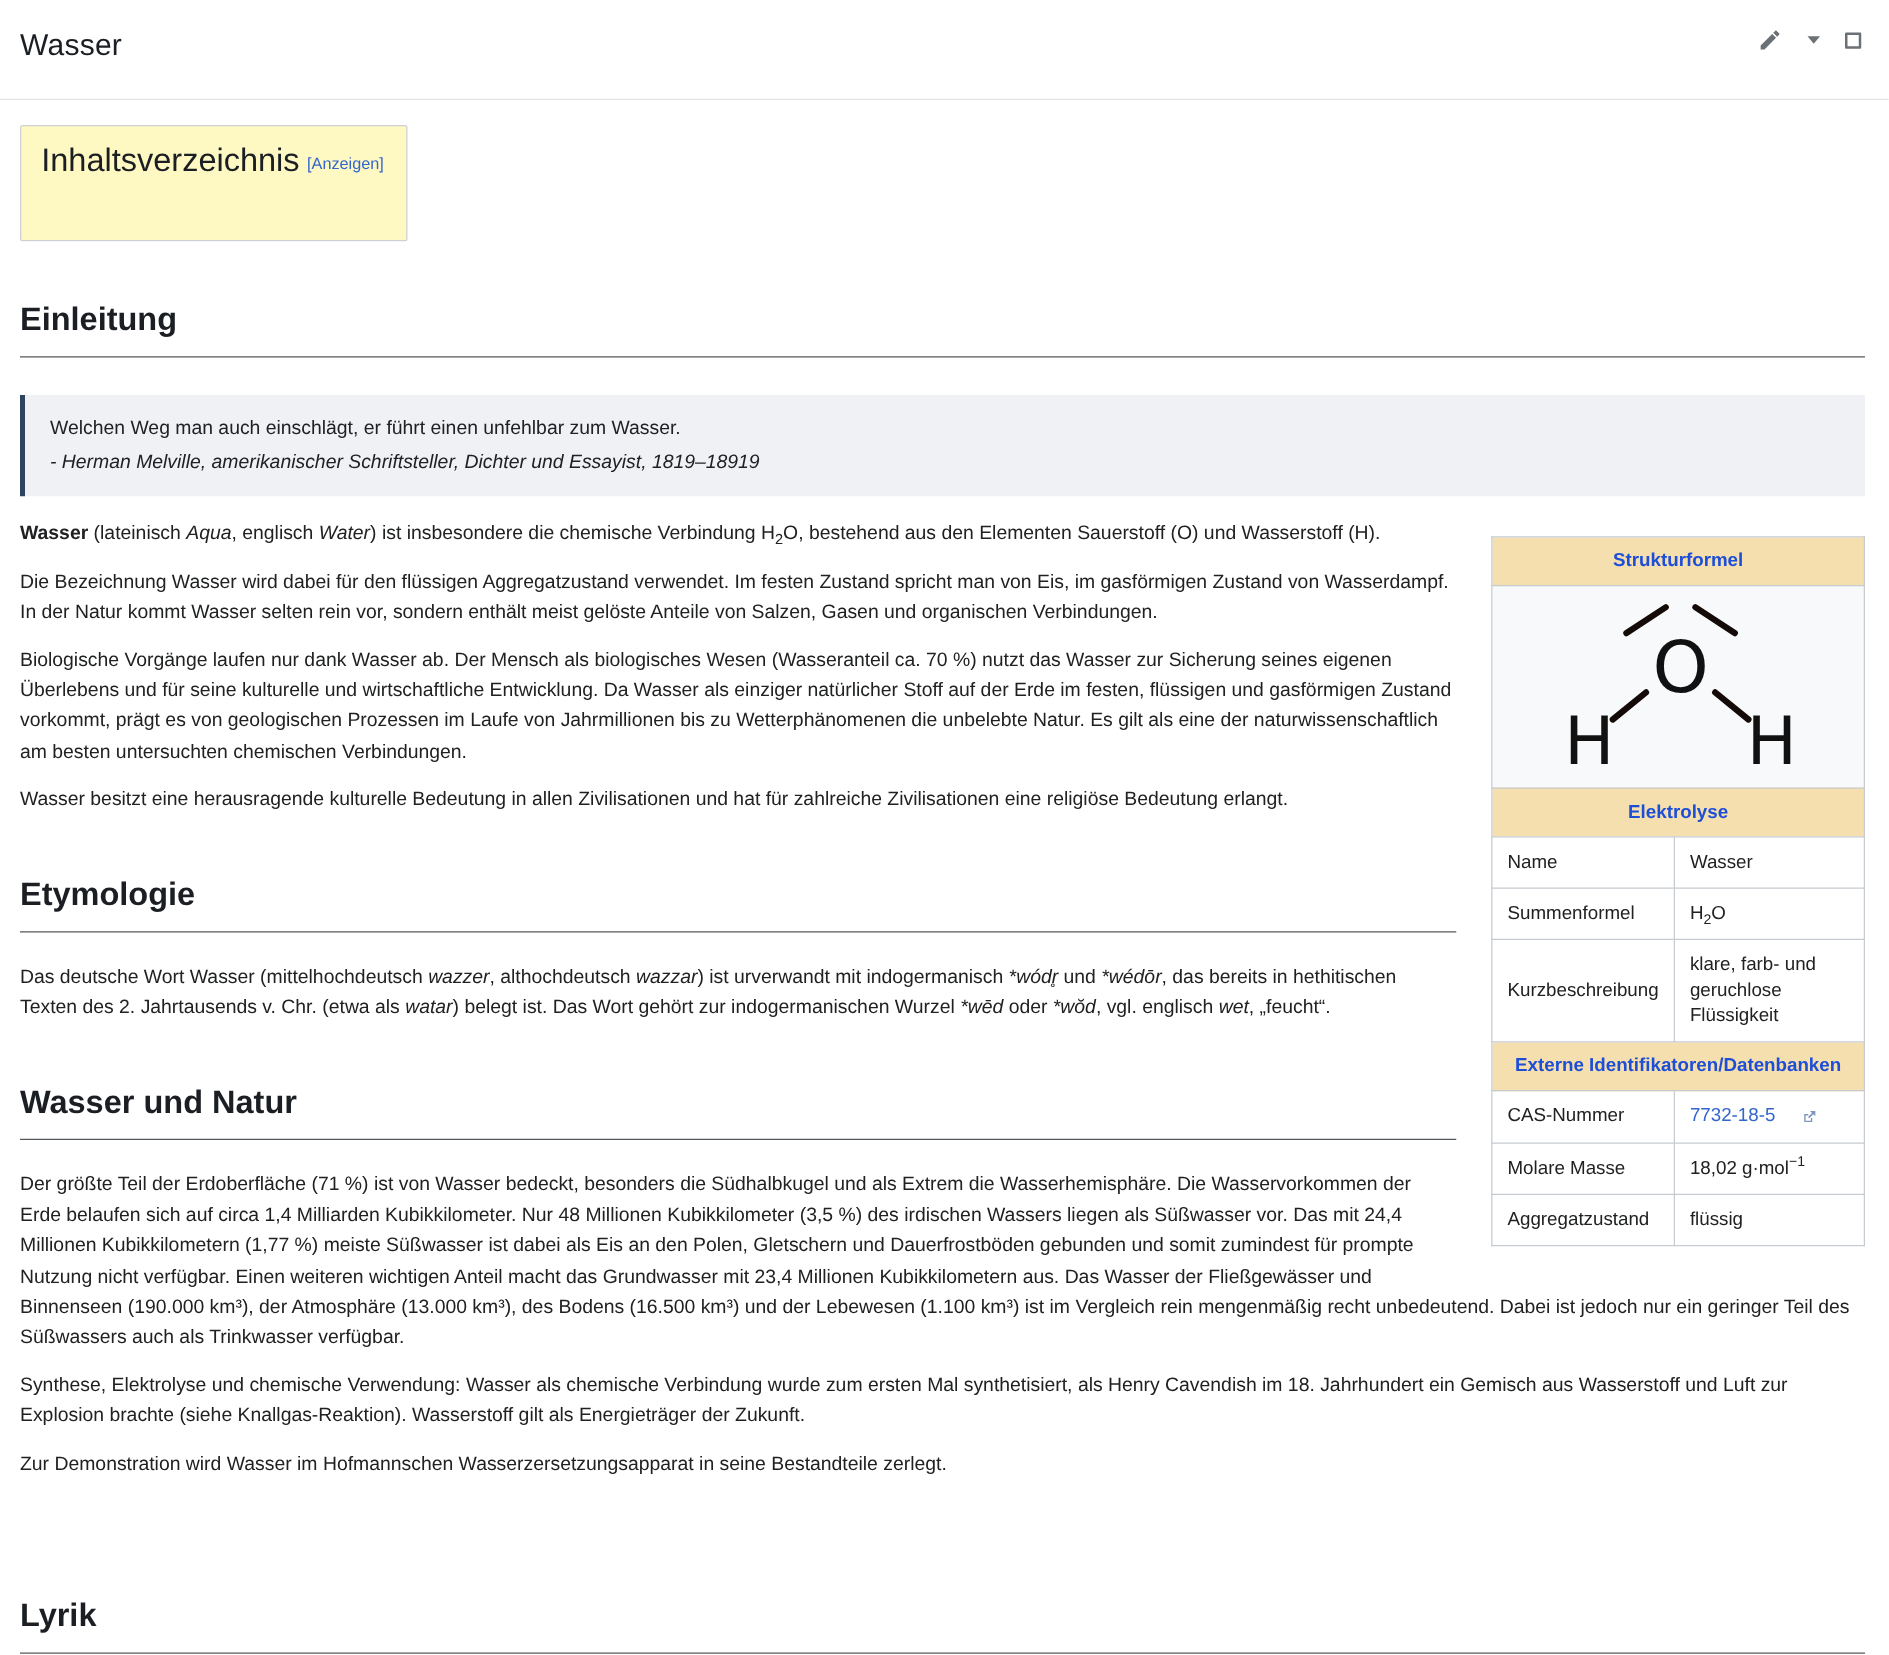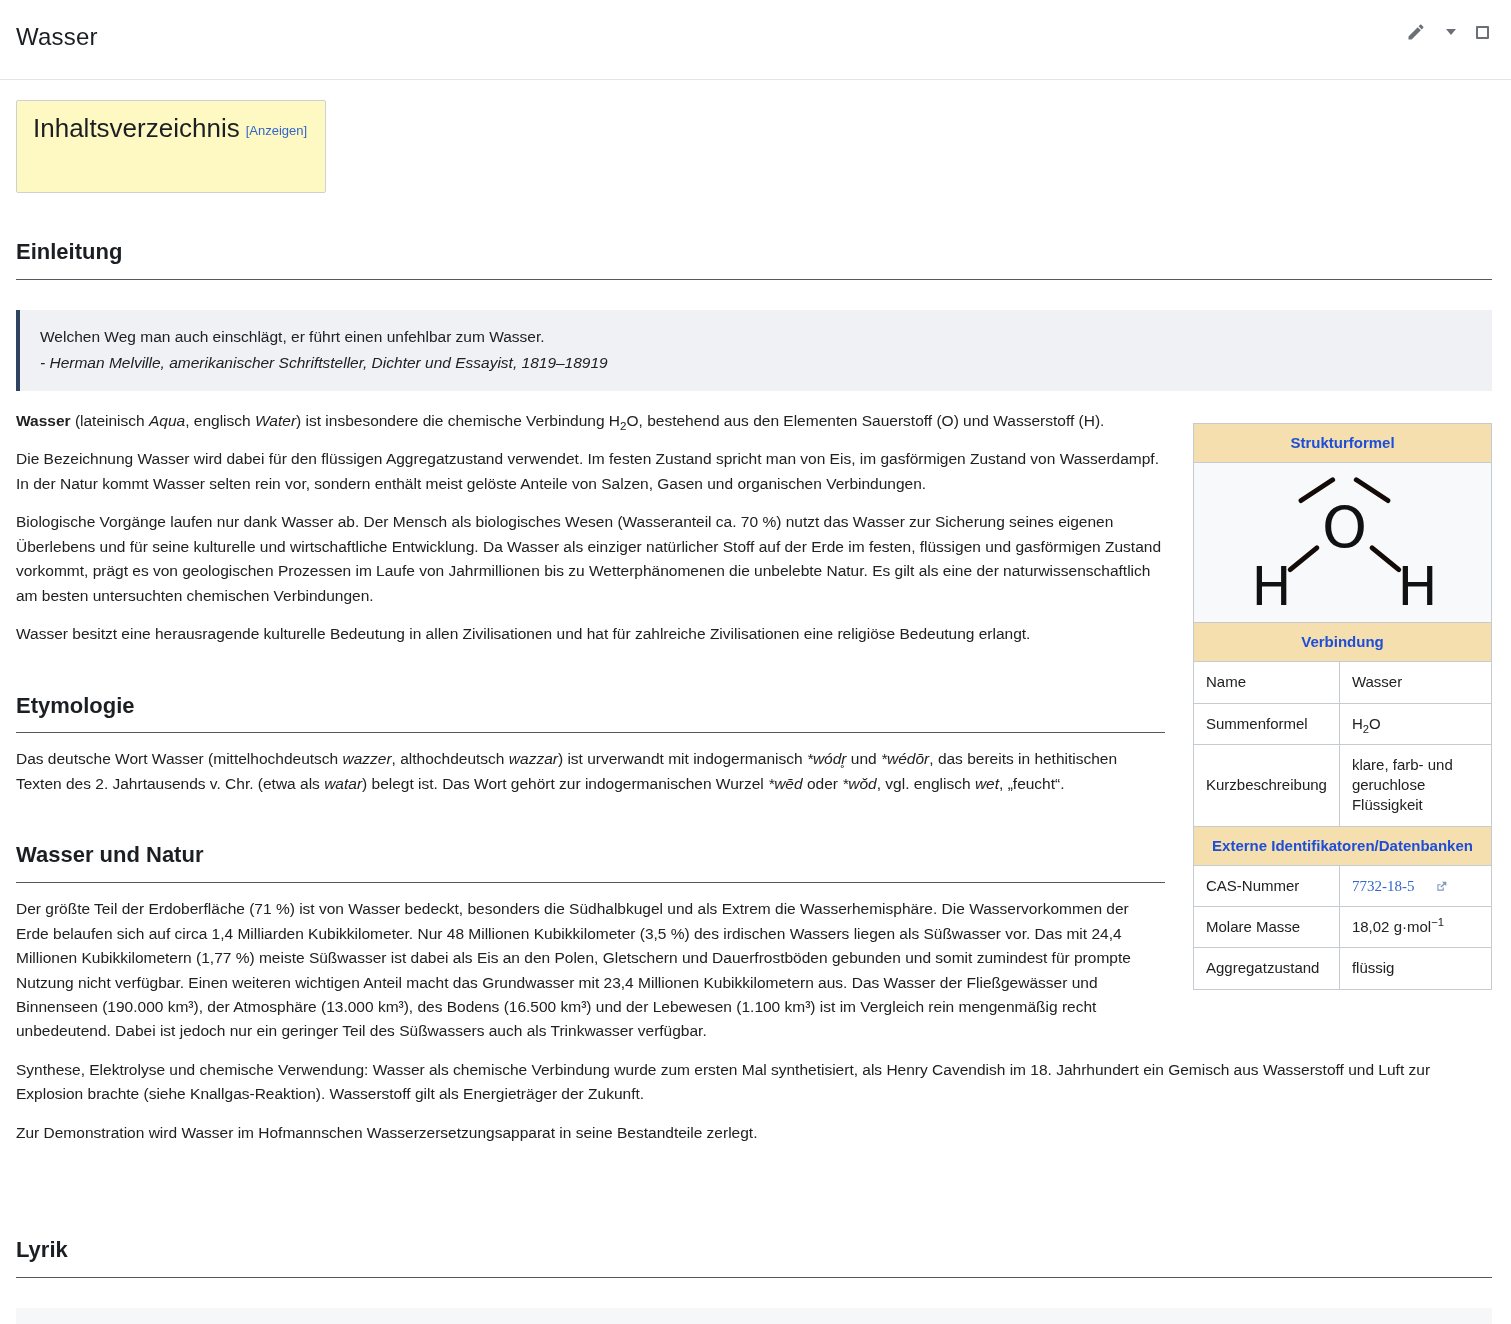--- a/index.html
+++ b/index.html
@@ -42,23 +42,23 @@
     width: 310px; min-height: 93px;
     border: 1px solid #cdd1d5; border-radius: 2px;
     background: #fef9c3;
     padding: 12px 16px;
   }
   .toc-title { font-size: 26px; font-weight: 500; color: var(--heading, #1b1f23); line-height: 1.2; }
   .toc-toggle { font-size: 13px; color: var(--link, #3366cc); text-decoration: none; margin-left: 6px; cursor: pointer; vertical-align: 2px; }
 
   
   h2.section-heading {
-    margin: 42px 0 4px 0;
+    margin: 42px 0 24px 0;
     padding-bottom: 9px;
-    font-size: 22px; font-weight: 700;
+    font-size: 26px; font-weight: 700;
     color: var(--heading, #1b1f23);
     border-bottom: 1px solid var(--heading_rule, #54595d);
     overflow: hidden; 
   }
   .section-lyrik h2.section-heading { margin-top: 74px; }
 
   p.body-p { margin: 14px 0; }
   sub, sup { font-size: 75%; line-height: 0; }
 
   
@@ -94,21 +94,21 @@
     text-align: center;
     font-weight: 700;
     color: #1d4ed8;
     padding: 9px 6px;
   }
   .infobox td.lbl { width: 140px; white-space: nowrap; }
   .infobox td.structure-cell {
     background: var(--image_cell_bg, #f8f9fa);
     padding: 2px 0;
   }
-  .infobox a.cas { color: var(--link, #3366cc); text-decoration: none; cursor: pointer; display: inline-flex; align-items: center; gap: 20px; font-family: Liberation Serif, serif; }
+  .infobox a.cas { color: var(--link, #3366cc); text-decoration: none; cursor: pointer; display: inline-flex; align-items: center; gap: 20px; }
   .ext-ico { margin-left: 2px; }
 
   
   .structure-svg text { fill: #111; font-family: "DejaVu Sans", sans-serif; font-weight: 500; }
   .structure-svg line { stroke: #140b08; stroke-width: 5; stroke-linecap: round; }
 
   
   pre.poem {
     margin: 30px 0 0 0;
     padding: 16px 20px;
@@ -174,21 +174,21 @@
                   <line x1="164" y1="15" x2="196" y2="36"></line>
                   <line x1="124" y1="84" x2="97" y2="106"></line>
                   <line x1="180" y1="84" x2="207" y2="106"></line>
                   <text x="152" y="84" font-size="58" text-anchor="middle">O</text>
                   <text x="78" y="142" font-size="54" text-anchor="middle">H</text>
                   <text x="226" y="142" font-size="54" text-anchor="middle">H</text>
                 </svg>
               </td>
             </tr>
             <tr>
-              <th colspan="2">Verbindung</th>
+              <th colspan="2">Elektrolyse</th>
             </tr>
             <tr>
               <td class="lbl">Name</td>
               <td><span>Wasser</span></td>
             </tr>
             <tr>
               <td class="lbl">Summenformel</td>
               <td><span>H</span><sub>2</sub><span>O</span></td>
             </tr>
             <tr>

